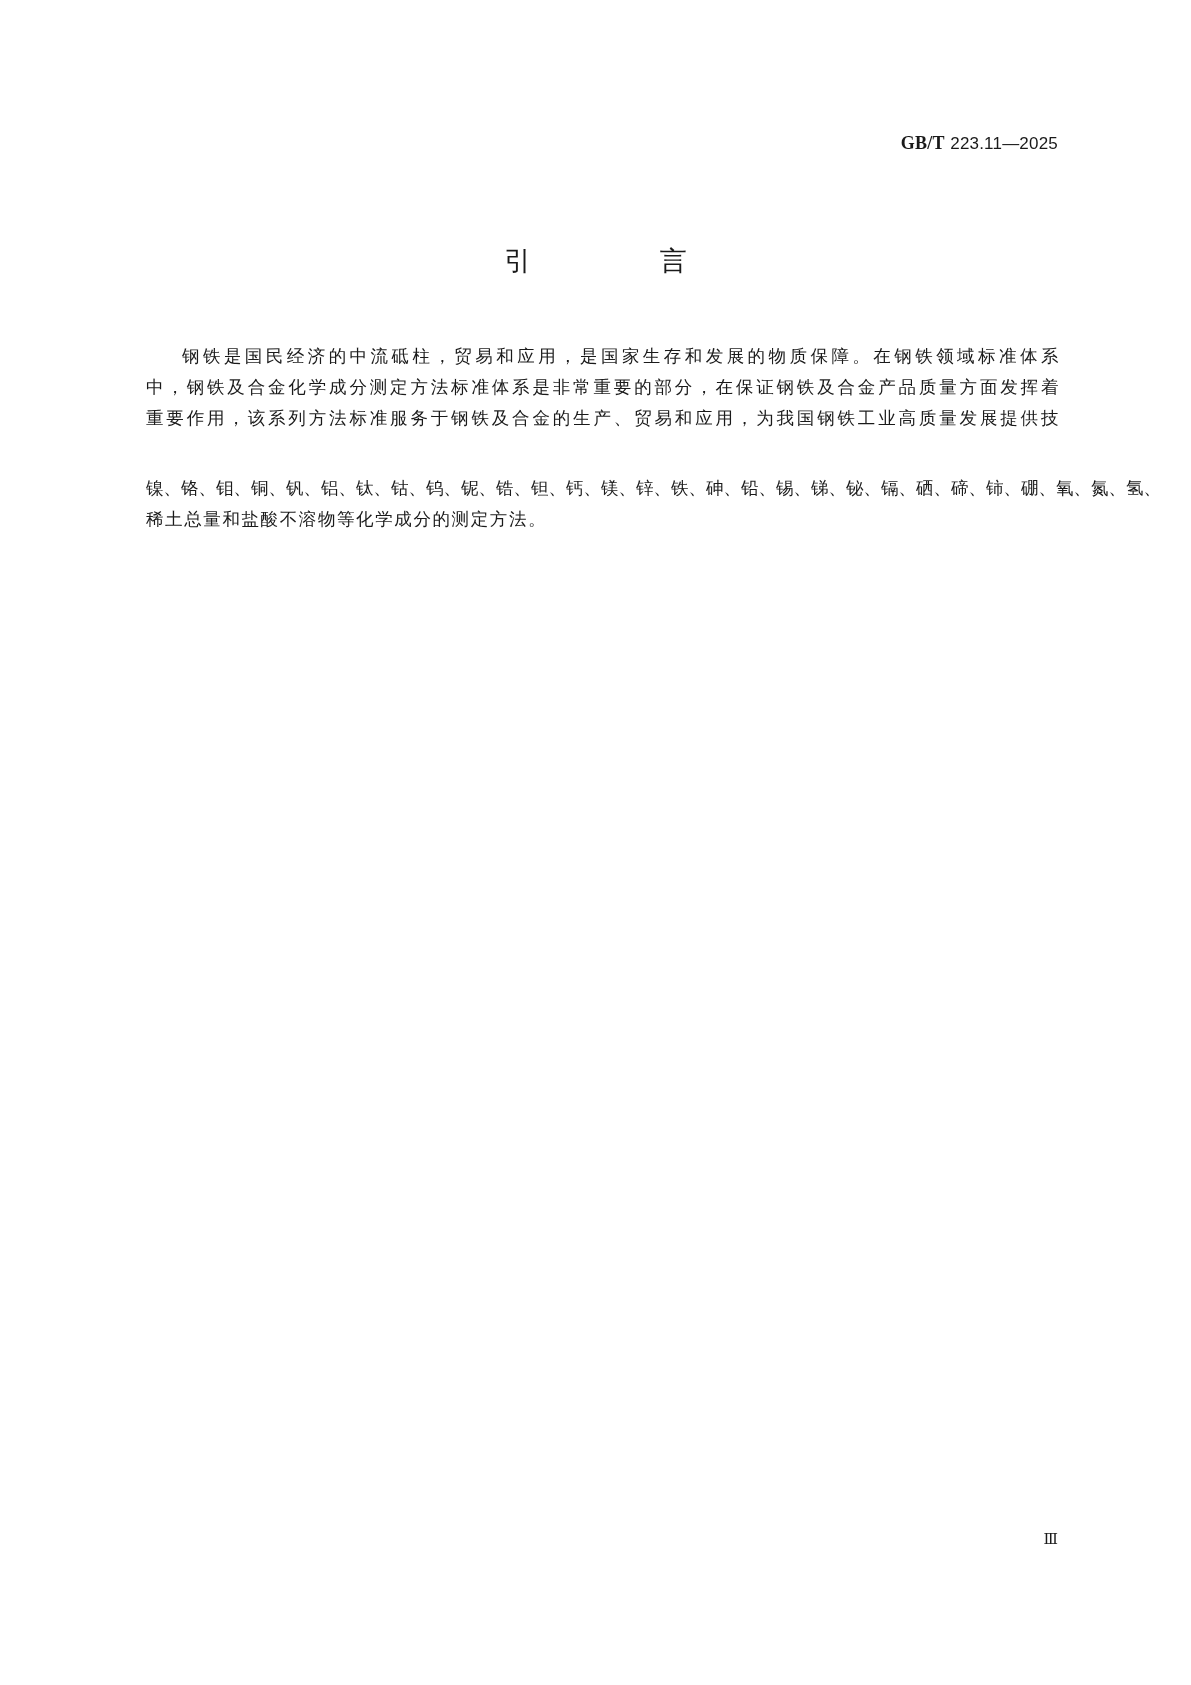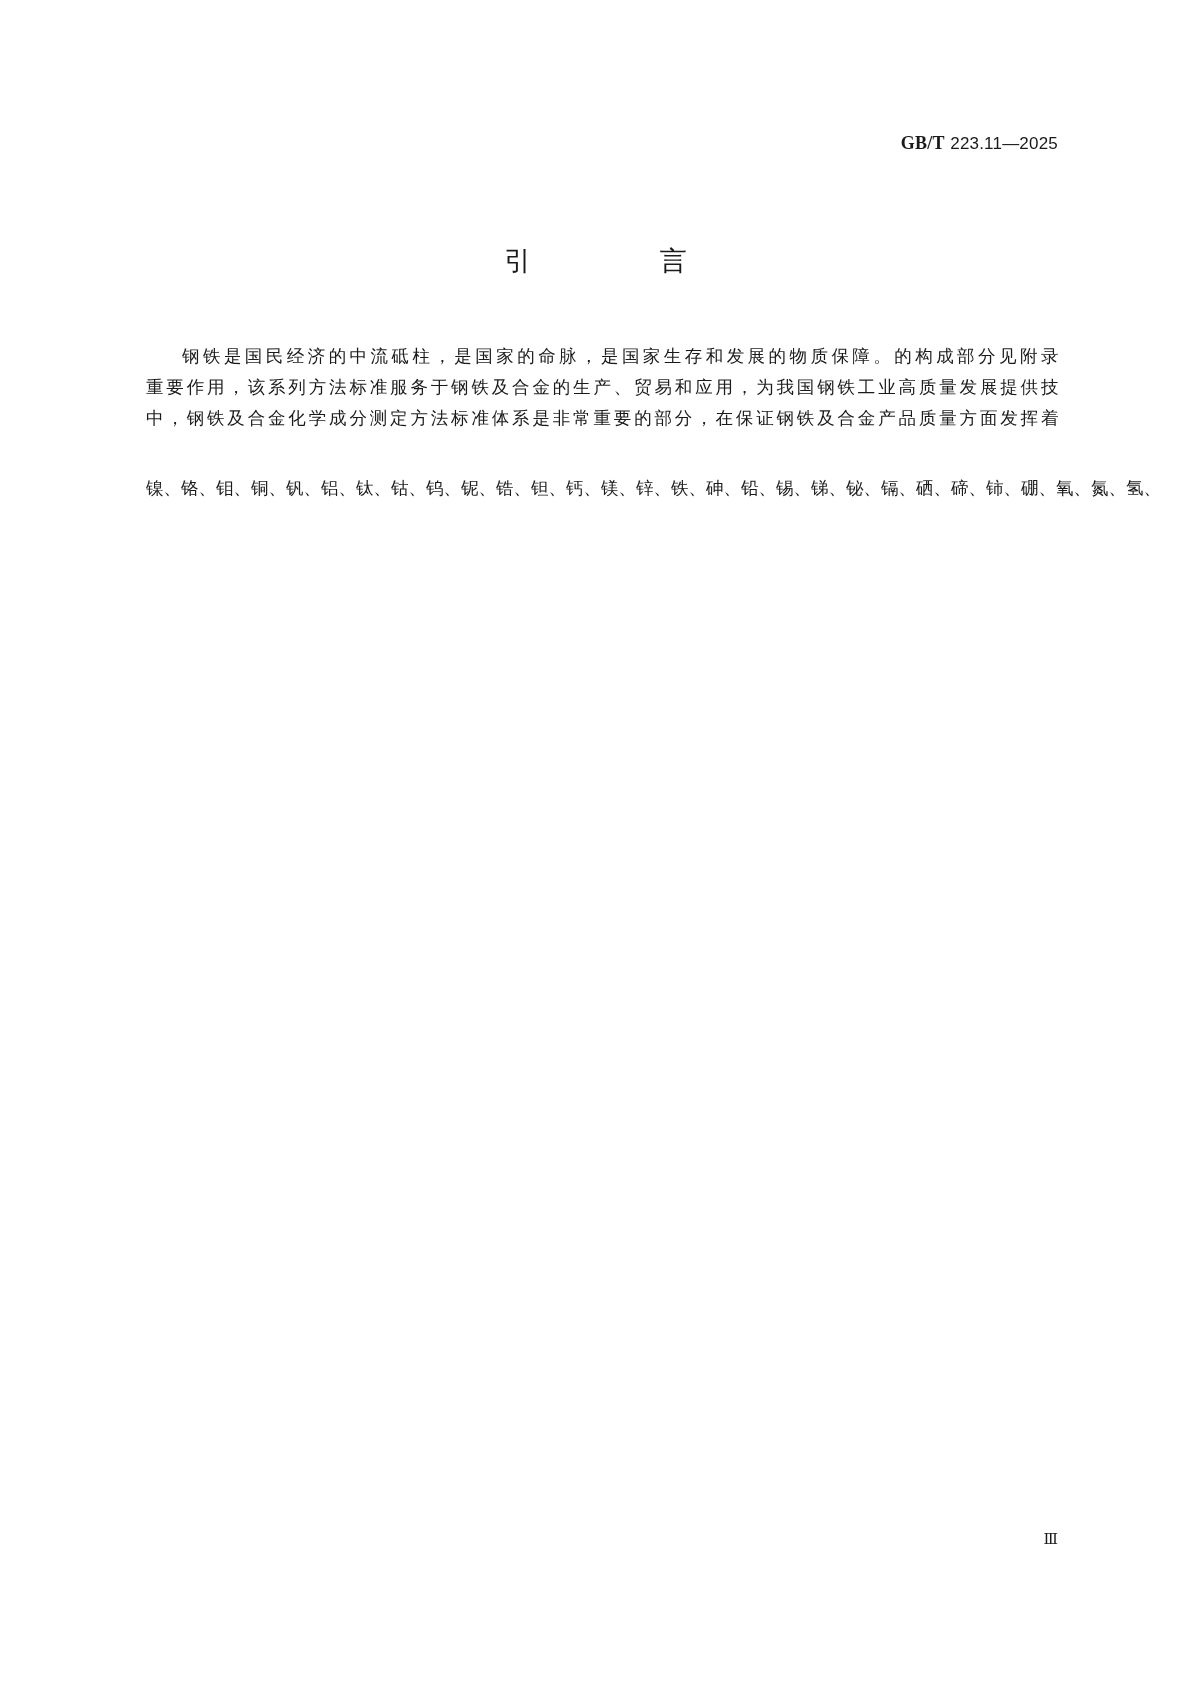--- a/index.html
+++ b/index.html
@@ -72,22 +72,23 @@
 
 <div class="std-code">
   <span class="prefix">GB/T</span>
   <span class="num">223.11—2025</span>
 </div>
 
 <div class="title">引 言</div>
 
 <div class="body-text">
   <p class="para">
-    <span class="line indent">钢铁是国民经济的中流砥柱，是国家的命脉，是国家生存和发展的物质保障。的构成部分见附录</span>
+    <span class="line indent">钢铁是国民经济的中流砥柱，贸易和应用，是国家生存和发展的物质保障。在钢铁领域标准体系</span>
+    <span class="line">中，钢铁及合金化学成分测定方法标准体系是非常重要的部分，在保证钢铁及合金产品质量方面发挥着</span>
     <span class="line">重要作用，该系列方法标准服务于钢铁及合金的生产、贸易和应用，为我国钢铁工业高质量发展提供技</span>
-    <span class="line">中，钢铁及合金化学成分测定方法标准体系是非常重要的部分，在保证钢铁及合金产品质量方面发挥着</span>
   </p>
   <p class="para">
     <span class="line" style="letter-spacing:0px;margin-top:40px;">镍、铬、钼、铜、钒、铝、钛、钴、钨、铌、锆、钽、钙、镁、锌、铁、砷、铅、锡、锑、铋、镉、硒、碲、铈、硼、氧、氮、氢、</span>
+    <span class="line last">稀土总量和盐酸不溶物等化学成分的测定方法。</span>
   </p>
 </div>
 
 <div class="page-number">Ⅲ</div>
 
 </body></html>

